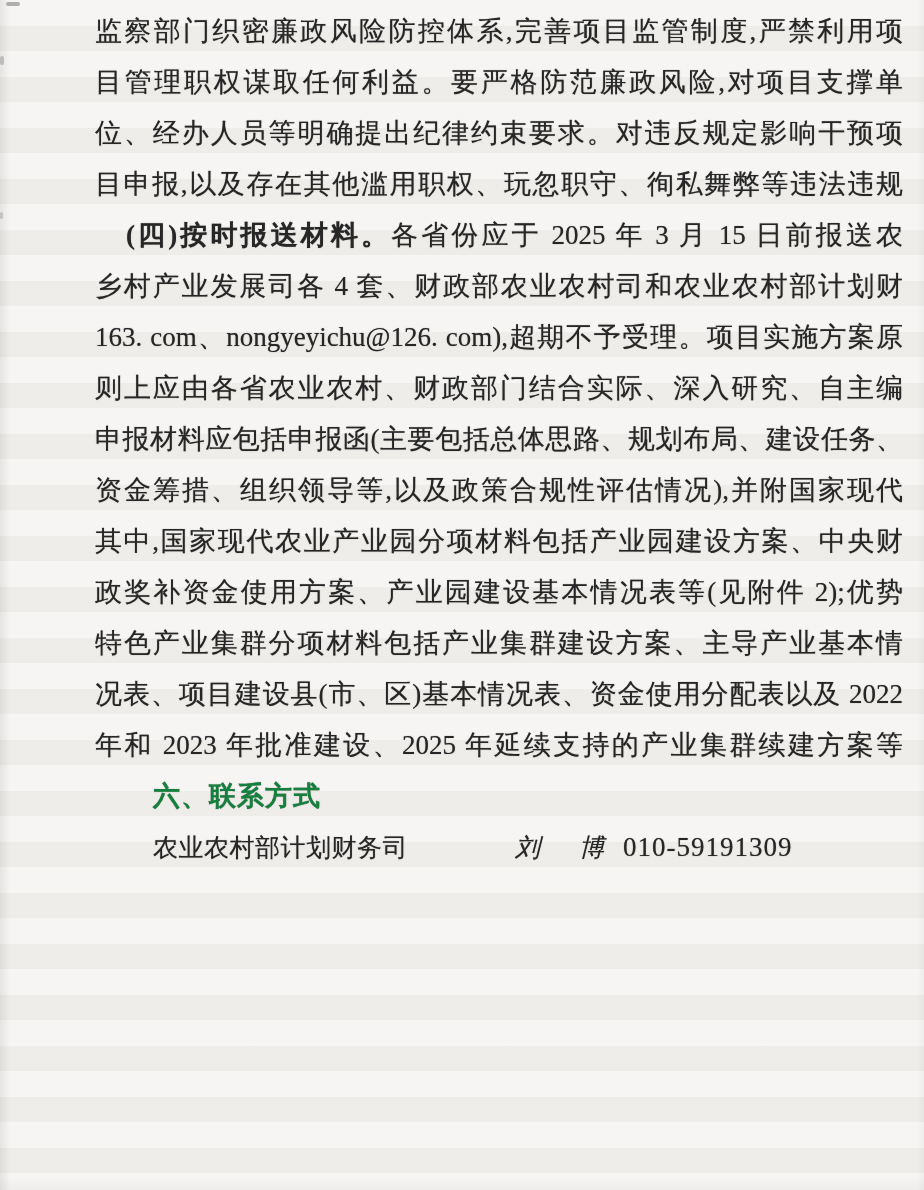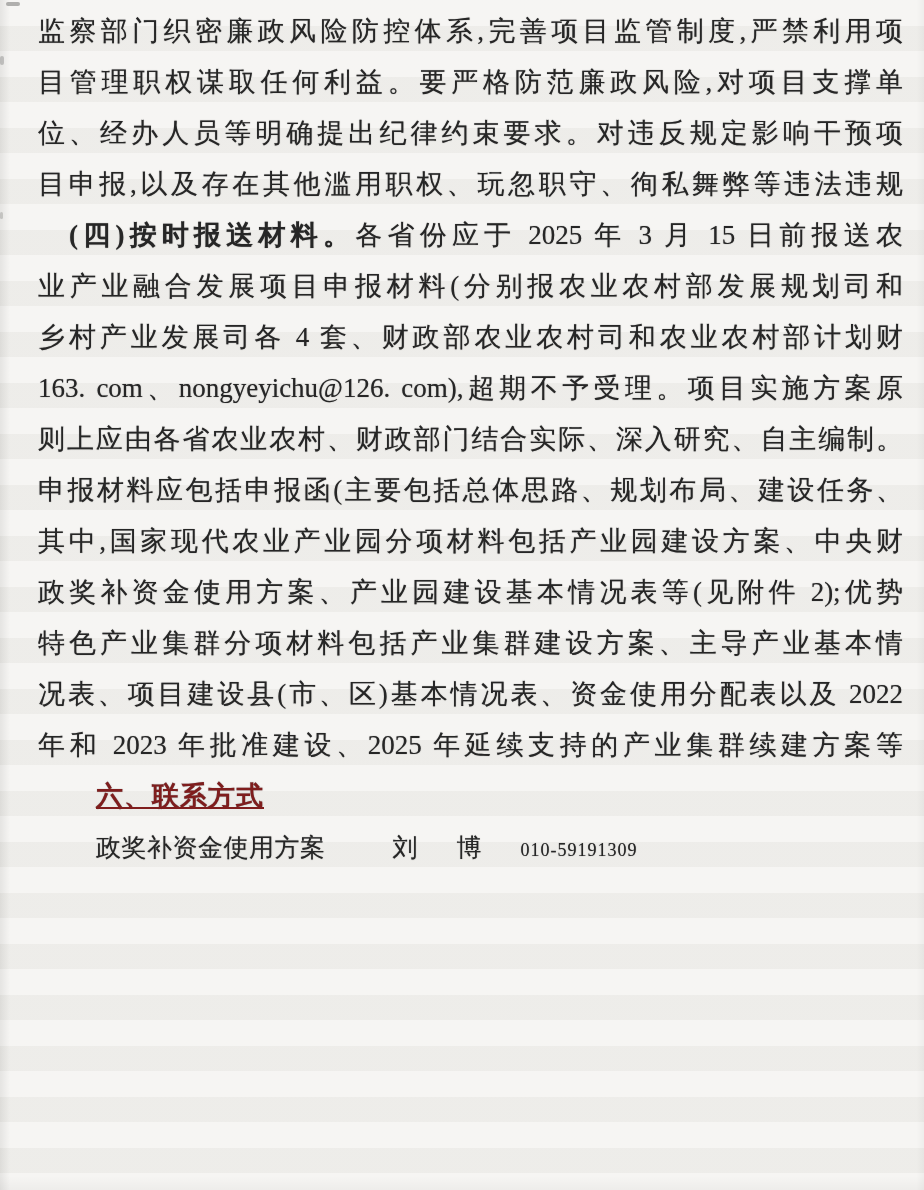--- a/index.html
+++ b/index.html
@@ -36,21 +36,21 @@
     background: #5a5a58;
     opacity: 0.45;
     border-radius: 2px;
   }
   .speck.s1 { left: 6px;  top: 2px;   width: 14px; height: 4px; }
   .speck.s2 { left: 0px;  top: 56px;  width: 4px;  height: 9px; opacity: 0.3; }
   .speck.s3 { left: 0px;  top: 212px; width: 3px;  height: 7px; opacity: 0.25; }
 
   .content {
     position: relative;
-    padding: 6px 21px 0 38px;
+    padding: 6px 21px 0 95px;
     text-shadow: 0 0 1px rgba(35,35,35,0.55);
   }
   .line {
     height: 51px;
     line-height: 51px;
     font-size: 27px;
     text-align: justify;
     text-justify: inter-character;
     overflow: hidden;
   }
@@ -59,60 +59,59 @@
   .lead { font-weight: bold; }
 
   .heading {
     height: 51px;
     line-height: 51px;
     padding-left: 58px;
     font-family: "Liberation Sans", "DejaVu Sans", sans-serif;
     font-size: 27px;
     font-weight: 700;
     letter-spacing: 1px;
-    color: #7f1d1d;
-    text-decoration: underline;
+    color: #15803d;
   }
   .contact {
     height: 51px;
     line-height: 51px;
     padding-left: 58px;
     font-size: 25px;
     white-space: nowrap;
   }
   .contact .dept   { letter-spacing: 0.5px; }
-  .contact .person { margin-left: 67px; letter-spacing: 7px; }
-  .contact .phone  { margin-left: 32px; font-size: 18px; letter-spacing: 1px; }
+  .contact .person { margin-left: 107px; letter-spacing: 7px; font-style: italic; }
+  .contact .phone  { margin-left: 12px; font-size: 27px; letter-spacing: 1px; }
 </style>
 </head>
 <body>
 
 <div class="page">
   <div class="speck s1"></div>
   <div class="speck s2"></div>
   <div class="speck s3"></div>
 
   <div class="content">
 
     <div class="line jl">监察部门织密廉政风险防控体系,完善项目监管制度,严禁利用项</div>
     <div class="line jl">目管理职权谋取任何利益。要严格防范廉政风险,对项目支撑单</div>
     <div class="line jl">位、经办人员等明确提出纪律约束要求。对违反规定影响干预项</div>
     <div class="line jl">目申报,以及存在其他滥用职权、玩忽职守、徇私舞弊等违法违规</div>
 
     <div class="line jl lead-indent"><span class="lead">(四)按时报送材料。</span><span>各省份应于 2025 年 3 月 15 日前报送农</span></div>
 
-    <div class="line jl">业产业融合发展项目申报材料(分别报农业农村部发展规划司和</div>
     <div class="line jl">乡村产业发展司各 4 套、财政部农业农村司和农业农村部计划财</div>
     <div class="line jl">163. com、nongyeyichu@126. com),超期不予受理。项目实施方案原</div>
     <div class="line jl">则上应由各省农业农村、财政部门结合实际、深入研究、自主编制。</div>
     <div class="line jl">申报材料应包括申报函(主要包括总体思路、规划布局、建设任务、</div>
+    <div class="line jl">资金筹措、组织领导等,以及政策合规性评估情况),并附国家现代</div>
     <div class="line jl">其中,国家现代农业产业园分项材料包括产业园建设方案、中央财</div>
     <div class="line jl">政奖补资金使用方案、产业园建设基本情况表等(见附件 2);优势</div>
     <div class="line jl">特色产业集群分项材料包括产业集群建设方案、主导产业基本情</div>
     <div class="line jl">况表、项目建设县(市、区)基本情况表、资金使用分配表以及 2022</div>
     <div class="line jl">年和 2023 年批准建设、2025 年延续支持的产业集群续建方案等</div>
 
     <div class="heading">六、联系方式</div>
 
-    <div class="contact"><span class="dept">政奖补资金使用方案</span><span class="person">刘　博</span><span class="phone">010-59191309</span></div>
+    <div class="contact"><span class="dept">农业农村部计划财务司</span><span class="person">刘　博</span><span class="phone">010-59191309</span></div>
 
   </div>
 </div>
 
 </body></html>

